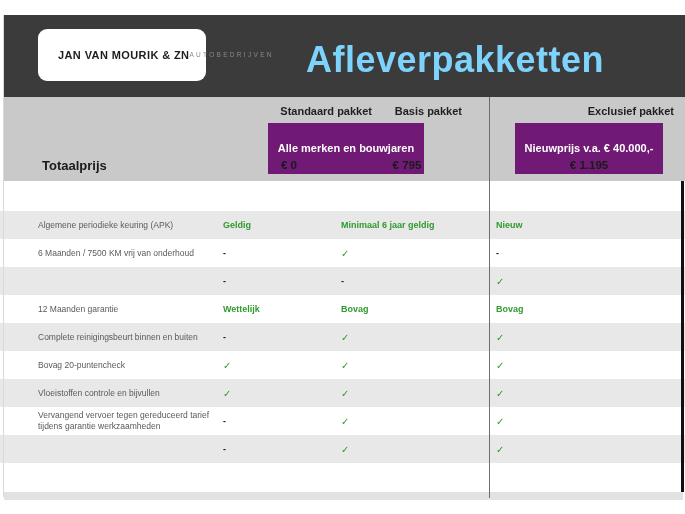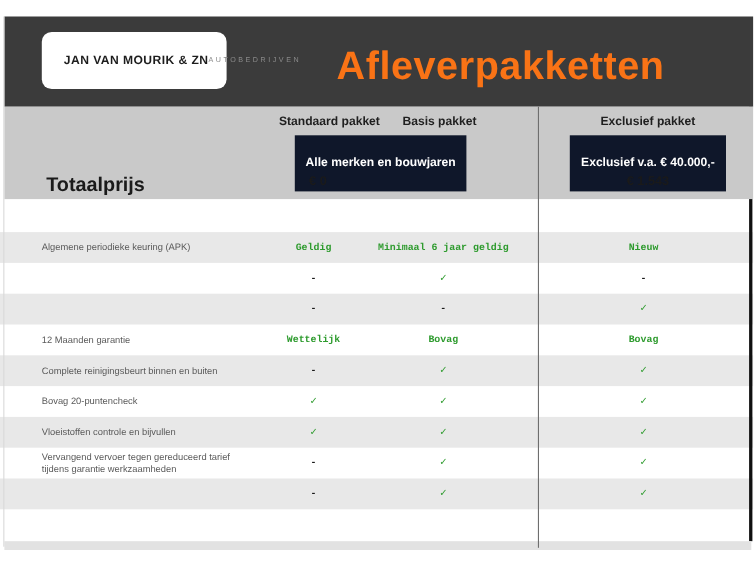--- a/index.html
+++ b/index.html
@@ -12,46 +12,46 @@
   .divider{position:absolute;left:489px;top:97px;width:1px;height:401px;background:#6e6e6e;z-index:3;}
 
   
   .topbar{position:absolute;left:4px;top:15px;right:0;height:82px;background:#3b3b3b;z-index:2;}
   .logo-box{position:absolute;left:34px;top:14px;width:168px;height:52px;background:#ffffff;border-radius:9px;
     display:flex;align-items:center;padding-left:12px;box-sizing:border-box;}
   .logo-text{margin-left:8px;display:flex;flex-direction:row;}
   .logo-name{font-size:11px;font-weight:bold;color:#1d1d1d;letter-spacing:.4px;white-space:nowrap;}
   .logo-sub{font-size:6.5px;color:#8a8a8a;letter-spacing:2.3px;margin-top:2px;white-space:nowrap;}
   .main-title{position:absolute;left:286px;top:24px;width:330px;text-align:center;
-    color:#f97316;font-size:36px;font-weight:800;letter-spacing:.5px;white-space:nowrap;}
+    color:#7dd3fc;font-size:36px;font-weight:800;letter-spacing:.5px;white-space:nowrap;}
 
   
   .band{position:absolute;left:4px;top:97px;right:0;height:84px;background:#c9c9c9;z-index:2;}
-  .col-head{position:absolute;top:8px;font-size:11px;font-weight:bold;color:#1f1f1f;text-align:center;}
+  .col-head{position:absolute;top:8px;font-size:11px;font-weight:bold;color:#1f1f1f;text-align:right;}
   .ch0{left:223px;width:145px;}
   .ch1{left:333px;width:125px;}
   .ch2{left:500px;width:170px;}
   .badge-wrap{position:absolute;top:26px;text-align:center;}
   .bw0{left:223px;width:238px;}
   .bw1{left:500px;width:170px;}
-  .badge{display:inline-block;background:#0f172a;color:#ffffff;font-size:11px;font-weight:bold;
+  .badge{display:inline-block;background:#701a75;color:#ffffff;font-size:11px;font-weight:bold;
     padding:19px 10px;line-height:13px;}
-  .total-label{position:absolute;left:38px;top:61px;font-size:18px;font-weight:bold;color:#1a1a1a;}
+  .total-label{position:absolute;left:38px;top:61px;font-size:13px;font-weight:bold;color:#1a1a1a;}
   .price{position:absolute;top:62px;font-size:11.5px;font-weight:bold;color:#1a1a1a;text-align:center;}
   .pr0{left:223px;width:124px;}
   .pr1{left:341px;width:124px;}
   .pr2{left:496px;width:178px;}
 
   
   .rows{position:absolute;left:0;top:211px;right:0;z-index:0;}
   .frow{position:relative;height:28px;padding-left:45px;}
   .frow.shade{background:#e8e8e8;z-index:2;}
   .flabel{position:absolute;left:38px;top:50%;transform:translateY(-50%);width:190px;
     font-size:8.5px;color:#5a5a5a;line-height:1.25;white-space:pre-line;}
-  .fcell{position:absolute;top:50%;transform:translateY(-50%);text-align:center;font-family:Liberation Mono, monospace;}
+  .fcell{position:absolute;top:50%;transform:translateY(-50%);}
   .fc0{left:223px;width:124px;}
   .fc1{left:341px;width:124px;}
   .fc2{left:496px;width:178px;}
   .fcell.gtext{font-size:9px;font-weight:bold;color:#2e9b2e;}
   .fcell.check{font-size:10px;color:#2e9b2e;}
   .fcell.dash{font-size:9px;font-weight:bold;color:#1a1a1a;}
 
   .footer-strip{position:absolute;left:4px;top:492px;right:2px;height:8px;background:#e2e2e2;z-index:2;}
 </style>
 </head>
@@ -79,36 +79,38 @@
 
   <div class="band">
     <div class="col-head ch0">Standaard pakket</div>
     <div class="col-head ch2">Exclusief pakket</div>
     <div class="col-head ch1">Basis pakket</div>
 
     <div class="badge-wrap bw0">
       <span class="badge">Alle merken en bouwjaren</span>
     </div>
     <div class="badge-wrap bw1">
-      <span class="badge">Exclusief v.a. € 40.000,-</span>
+      <span class="badge">Nieuwprijs v.a. € 40.000,-</span>
     </div>
 
     <div class="total-label">Totaalprijs</div>
     <div class="price pr0">€ 0</div>
-    <div class="price pr2">€ 1.543</div>
+    <div class="price pr1">€ 795</div>
+    <div class="price pr2">€ 1.195</div>
   </div>
 
   <div class="rows">
       <div class="frow shade">
         <div class="flabel">Algemene periodieke keuring (APK)</div>
         <div class="fcell fc0 gtext">Geldig</div>
         <div class="fcell fc1 gtext">Minimaal 6 jaar geldig</div>
         <div class="fcell fc2 gtext">Nieuw</div>
       </div>
       <div class="frow plain">
+        <div class="flabel">6 Maanden / 7500 KM vrij van onderhoud</div>
         <div class="fcell fc0 dash">-</div>
         <div class="fcell fc1 check">✓</div>
         <div class="fcell fc2 dash">-</div>
       </div>
       <div class="frow shade">
         <div class="fcell fc0 dash">-</div>
         <div class="fcell fc1 dash">-</div>
         <div class="fcell fc2 check">✓</div>
       </div>
       <div class="frow plain">

